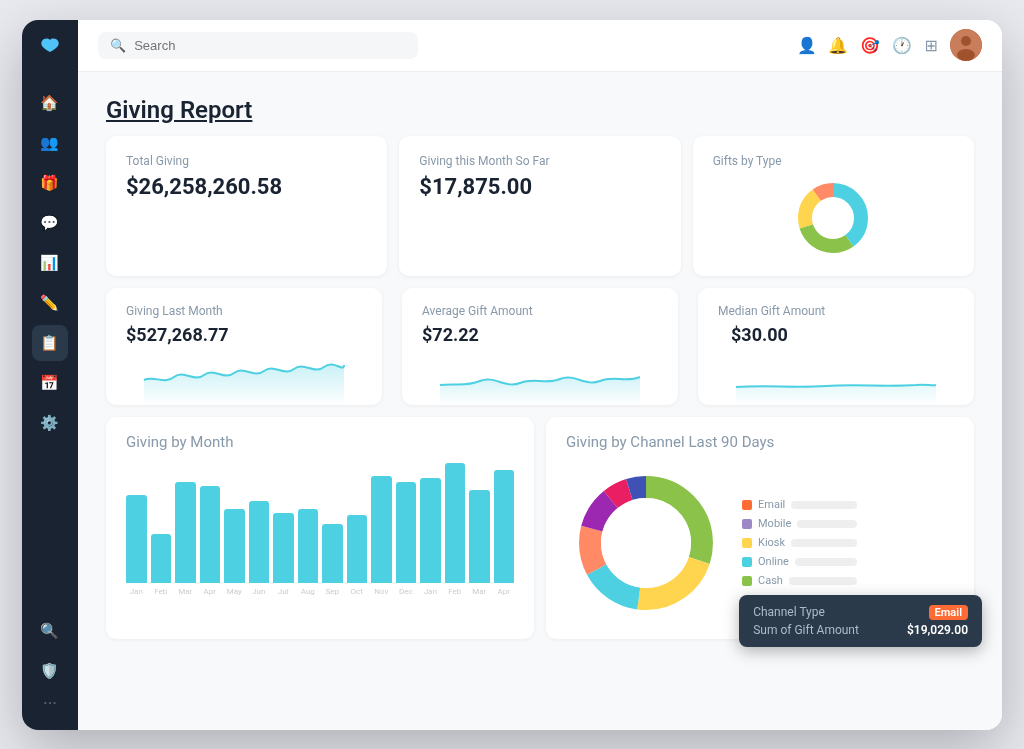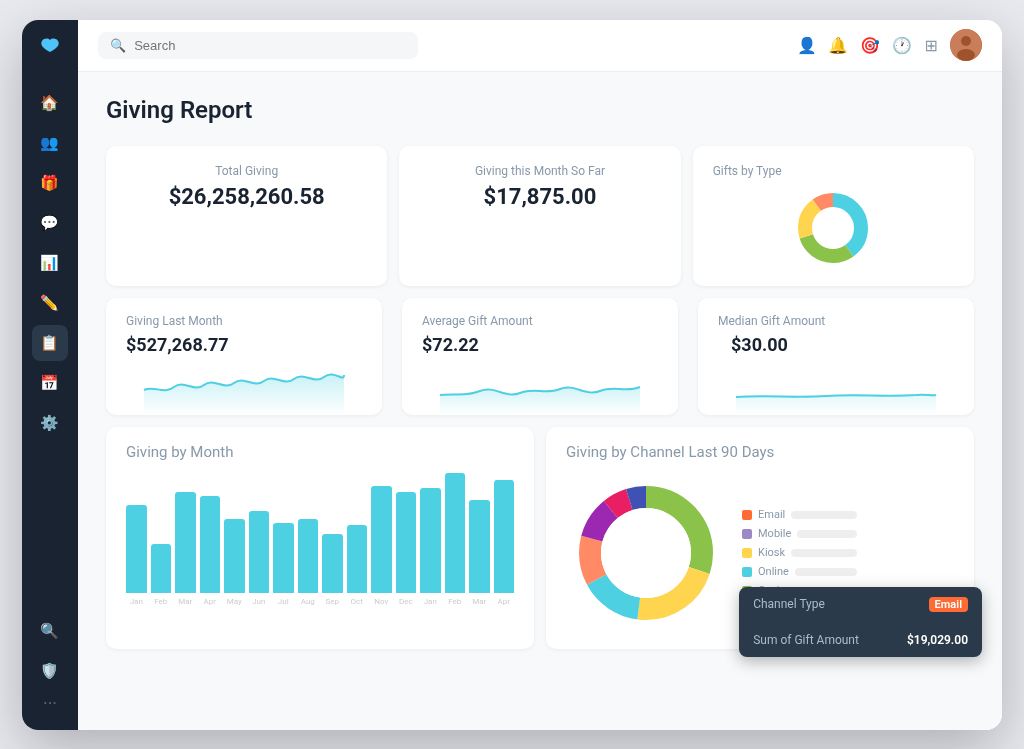--- a/index.html
+++ b/index.html
@@ -129,36 +129,36 @@
     
     .content {
       flex: 1;
       overflow-y: auto;
       padding: 24px 28px;
     }
     .page-title {
       font-size: 24px;
       font-weight: 600;
       color: #1a2332;
-      margin-bottom: 22px;
+      margin-bottom: 12px;
+      text-decoration: underline;
     }
 
     
     .stats-grid {
       display: grid;
       grid-template-columns: 1fr 1fr 1fr;
       gap: 12px;
       margin-bottom: 12px;
     }
     .stat-card {
       background: #fff;
       border-radius: 10px;
       padding: 18px 20px;
       box-shadow: 0 1px 4px rgba(0,0,0,0.06);
-      text-align: center;
     }
     .stat-label {
       font-size: 12px;
       color: #8899aa;
       margin-bottom: 6px;
     }
     .stat-value {
       font-size: 22px;
       font-weight: 700;
       color: #1a2332;
@@ -270,21 +270,21 @@
       padding: 10px 14px;
       font-size: 12px;
       white-space: nowrap;
       box-shadow: 0 4px 16px rgba(0,0,0,0.3);
       z-index: 10;
     }
     .tooltip-row {
       display: flex;
       justify-content: space-between;
       gap: 20px;
-      margin-bottom: 21px;
+      margin-bottom: 3px;
     }
     .tooltip-row:last-child { margin-bottom: 0; gap: 48px; }
     .tooltip-label { color: #aabbcc; }
     .tooltip-value { color: #fff; font-weight: 600; }
     .tooltip-badge {
       background: #ff6b35;
       color: #fff;
       border-radius: 4px;
       padding: 1px 6px;
       font-size: 11px;

